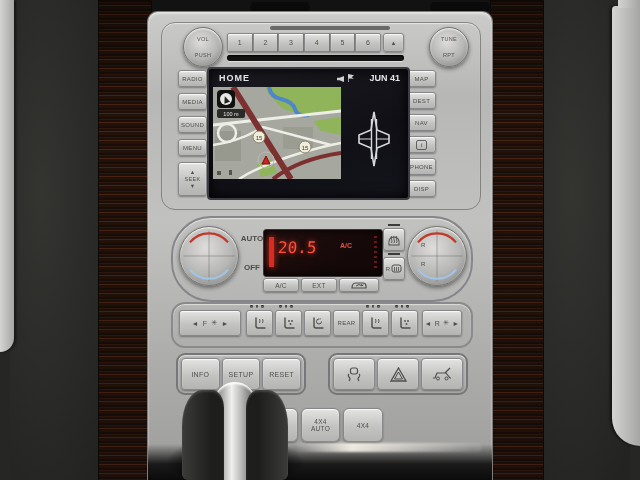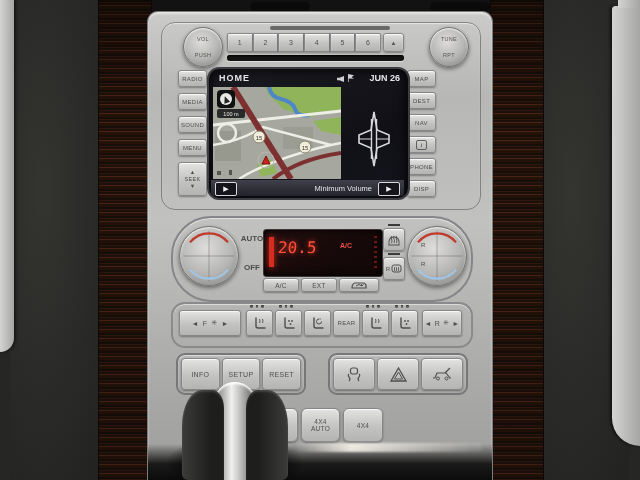--- a/index.html
+++ b/index.html
@@ -23,21 +23,21 @@
        box-shadow:inset 0 1px 1px rgba(255,255,255,.85),0 1px 2px rgba(0,0,0,.35);
        font-size:7px;letter-spacing:.3px;box-sizing:border-box;}
   .knob{border-radius:50%;border:1px solid #747472;
         background:radial-gradient(circle at 44% 36%, #dedddb, #b5b5b3 55%, #90908e 82%, #7b7b79);
         box-shadow:0 2px 4px rgba(0,0,0,.45), inset 0 1px 2px rgba(255,255,255,.9);}
   .knoblab{position:absolute;width:100%;text-align:center;color:#55554f;font-size:5.5px;letter-spacing:.3px;}
   .cluster{border:2px solid #77777a;border-radius:9px;display:flex;gap:2px;padding:3px;box-sizing:border-box;
            background:linear-gradient(180deg,#b9b9b7,#a9a9a7);box-shadow:inset 0 1px 1px rgba(255,255,255,.5);}
   .cluster .btn{flex:1;border-radius:4px;}
   .screen{background:linear-gradient(160deg,#1b1b22,#101016 60%,#14141c);
-          border:2px solid #3c3c42;border-radius:12px;box-shadow:inset 0 0 14px #000;}
+          border:2px solid #3c3c42;border-radius:4px;box-shadow:inset 0 0 14px #000;}
   .stxt{color:#e4e4ea;}
   .softkey{border:1px solid #d8d8dc;border-radius:2px;color:#f0f0f4;display:flex;align-items:center;
            justify-content:center;font-size:7px;background:#15151b;}
   .dots{display:flex;gap:3px;}
   .dots i{width:2.5px;height:2.5px;border-radius:50%;background:#64645f;box-shadow:inset 0 1px 0 rgba(0,0,0,.5);}
   .seg{font-family:"DejaVu Sans Mono",monospace;color:#ff4f38;text-shadow:0 0 5px rgba(255,60,40,.9);
        transform:skewX(-4deg);}
   svg{display:block;}
 </style>
 </head>
@@ -97,21 +97,21 @@
   <div class="btn abs" style="left:407px;top:136px;width:29px;height:17px;">
     <span style="border:1px solid #5f5f5d;border-radius:2px;padding:0 3px;font-style:italic;font-size:7px;font-family:'Liberation Serif',serif;">i</span>
   </div>
   <div class="btn abs" style="left:407px;top:158px;width:29px;height:17px;font-size:6px;">PHONE</div>
   <div class="btn abs" style="left:407px;top:180px;width:29px;height:17px;font-size:6px;">DISP</div>
 
   <div class="abs screen" style="left:207px;top:67px;width:199px;height:129px;">
     <span class="abs stxt" style="left:10px;top:4px;font-size:9px;font-weight:bold;letter-spacing:1px;">HOME</span>
     <div class="abs" style="left:128px;top:7px;width:7px;height:6px;background:#cfcfd4;clip-path:polygon(0 30%,35% 30%,100% 0,100% 100%,35% 70%,0 70%);"></div>
     <div class="abs" style="left:139px;top:5px;width:6px;height:8px;background:#cfcfd4;clip-path:polygon(0 0,100% 15%,60% 40%,100% 60%,12% 55%,12% 100%,0 100%);"></div>
-    <span class="abs stxt" style="right:8px;top:4px;font-size:9px;font-weight:bold;">JUN 26</span>
+    <span class="abs stxt" style="right:8px;top:4px;font-size:9px;font-weight:bold;">JUN 41</span>
 
     <svg class="abs" style="left:4px;top:18px;" width="128" height="92" viewBox="0 0 128 92">
       <rect x="0" y="0" width="128" height="92" fill="#a6a8a0"></rect>
       <polygon points="52,0 128,0 128,22 96,30 70,22 56,8" fill="#8fb45a"></polygon>
       <polygon points="100,34 128,30 128,48 108,44" fill="#8fb45a"></polygon>
       <polygon points="44,78 58,72 64,86 48,90" fill="#8fb45a"></polygon>
       <rect x="2" y="44" width="26" height="30" fill="#97998f"></rect>
       <rect x="70" y="40" width="30" height="22" fill="#9b9d93"></rect>
       <path d="M56,0 Q58,10 68,12 Q80,15 82,22 Q84,30 96,28" fill="none" stroke="#4f86c9" stroke-width="4"></path>
       <path d="M0,38 L128,24" stroke="#edeee6" stroke-width="3" fill="none"></path>
@@ -135,29 +135,20 @@
       </div>
     </div>
     <div class="abs" style="left:8px;top:40px;min-width:24px;height:9px;background:rgba(10,10,12,.8);border-radius:2px;color:#e6e6e2;font-size:5.5px;display:flex;align-items:center;justify-content:center;padding:0 2px;">100 m</div>
 
     <svg class="abs" style="left:148px;top:42px;" width="34" height="56" viewBox="0 0 34 56">
       <path d="M17,1 L20,19 L32,24 L32,32 L20,37 L17,55 L14,37 L2,32 L2,24 L14,19 Z" fill="none" stroke="#d7d8dc" stroke-width="1.6"></path>
       <path d="M14.5,8 L14.5,48 M19.5,8 L19.5,48" stroke="#d7d8dc" stroke-width="1.4" fill="none"></path>
       <path d="M2,28 L14,28 M20,28 L32,28" stroke="#d7d8dc" stroke-width="1" fill="none"></path>
     </svg>
 
-    <div class="abs" style="left:2px;bottom:2px;width:193px;height:16px;background:linear-gradient(180deg,#40404c,#23232b);border-radius:0 0 2px 2px;">
-      <div class="softkey abs" style="left:4px;top:2px;width:20px;height:12px;">
-          <span>▶</span>
-        </div>
-      <span class="abs stxt" style="right:32px;top:4px;font-size:7.5px;">Minimum Volume</span>
-      <div class="softkey abs" style="right:4px;top:2px;width:20px;height:12px;">
-          <span>▶</span>
-        </div>
-    </div>
   </div>
 
   <div class="abs seam" style="left:171px;top:216px;width:298px;height:82px;border-radius:40px;border:2px solid #85858a;"></div>
   <div class="abs knob" style="left:179px;top:226px;width:58px;height:58px;">
     <svg width="58" height="58" viewBox="0 0 64 64">
       <path d="M32,4 V60 M4,32 H60" stroke="rgba(90,90,88,.45)" stroke-width="1"></path>
       <path d="M11,17 A27,27 0 0 1 53,17" fill="none" stroke="#c0392b" stroke-width="2.4"></path>
       <path d="M11,47 A27,27 0 0 0 53,47" fill="none" stroke="#9fc6e8" stroke-width="2.4"></path>
     </svg>
   </div>

